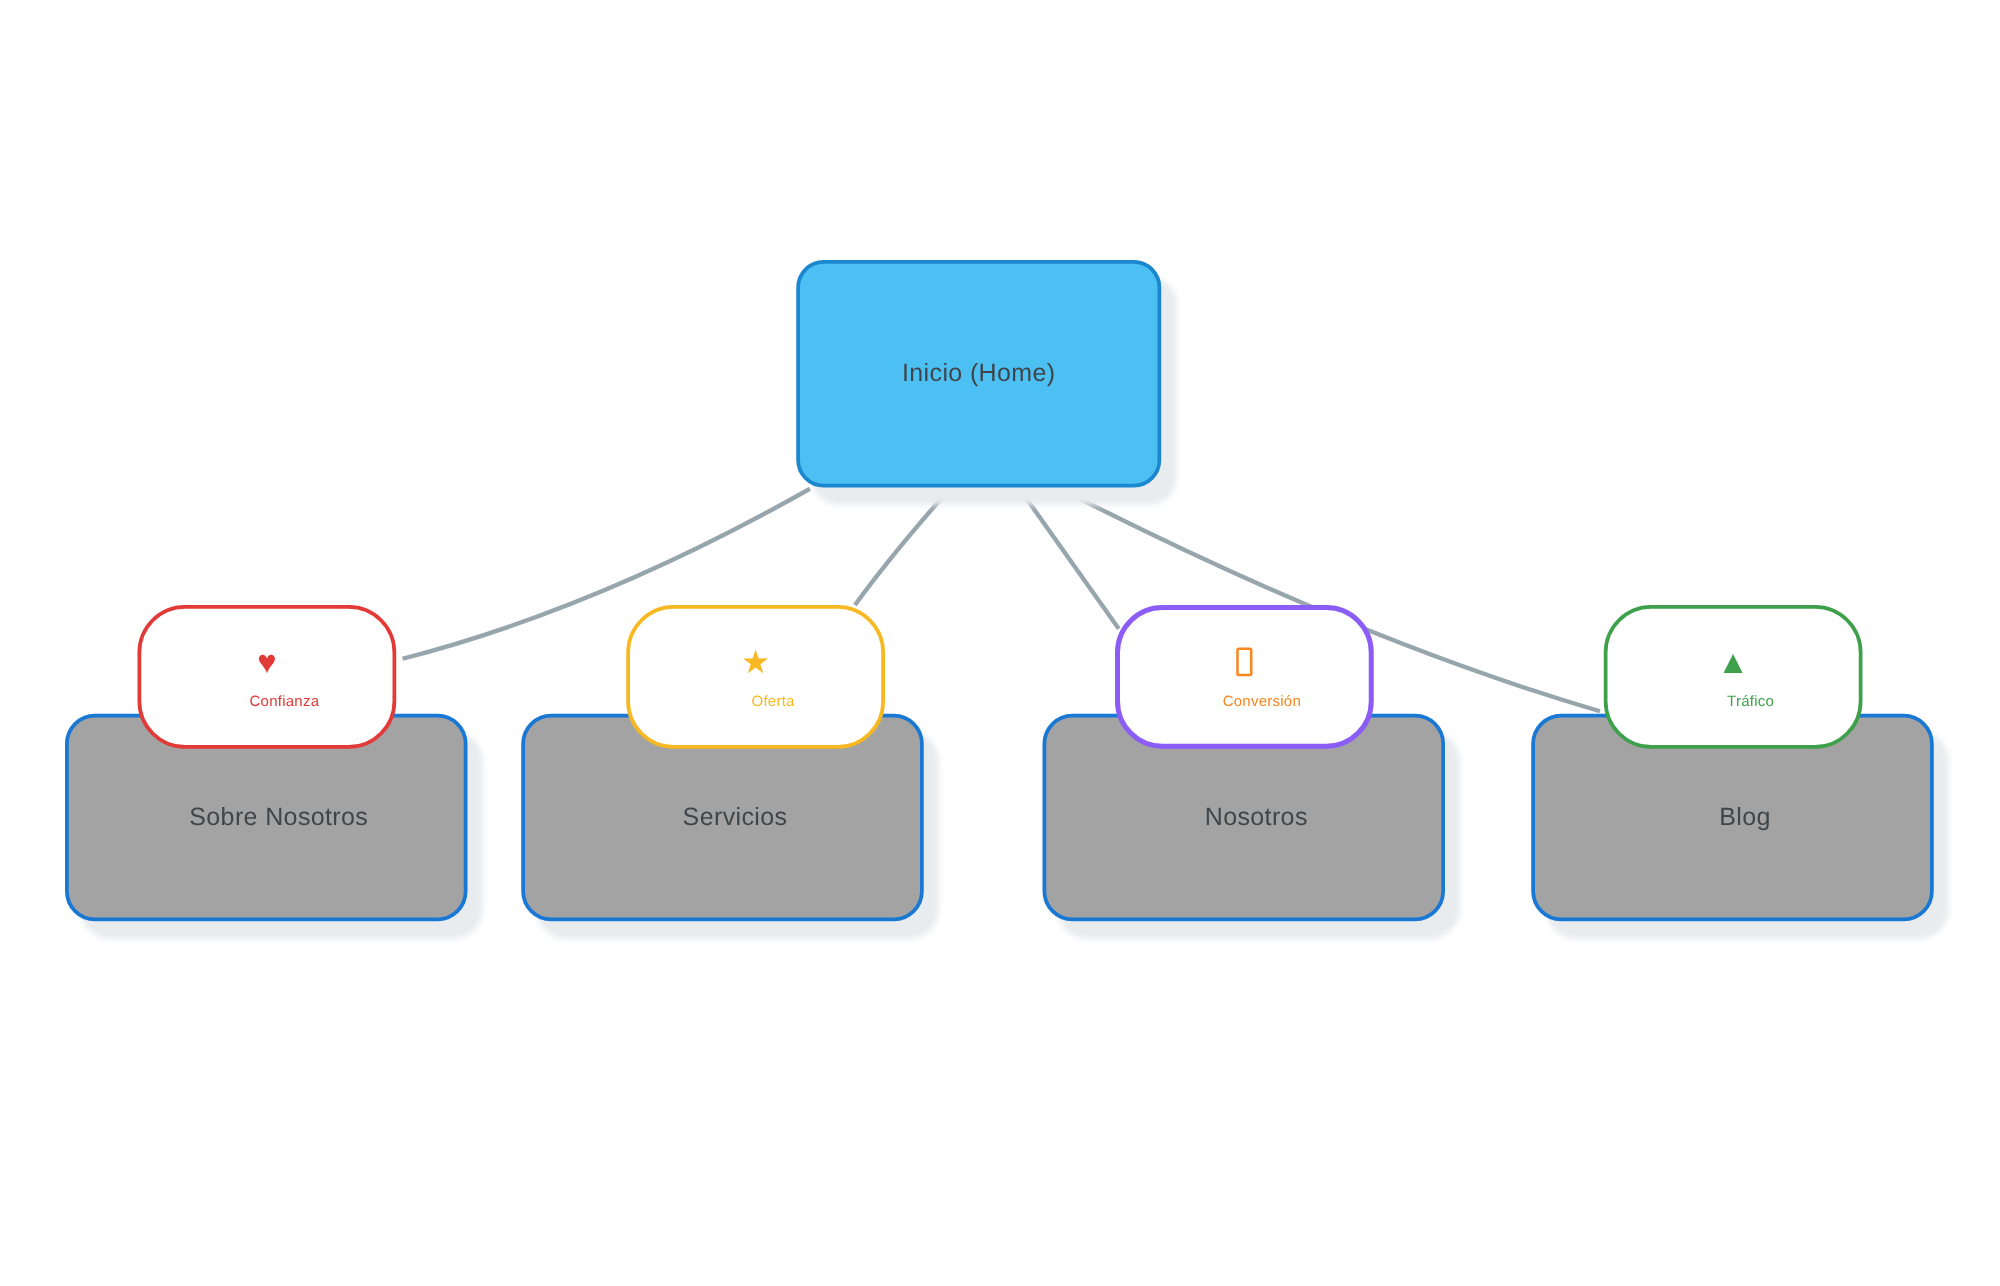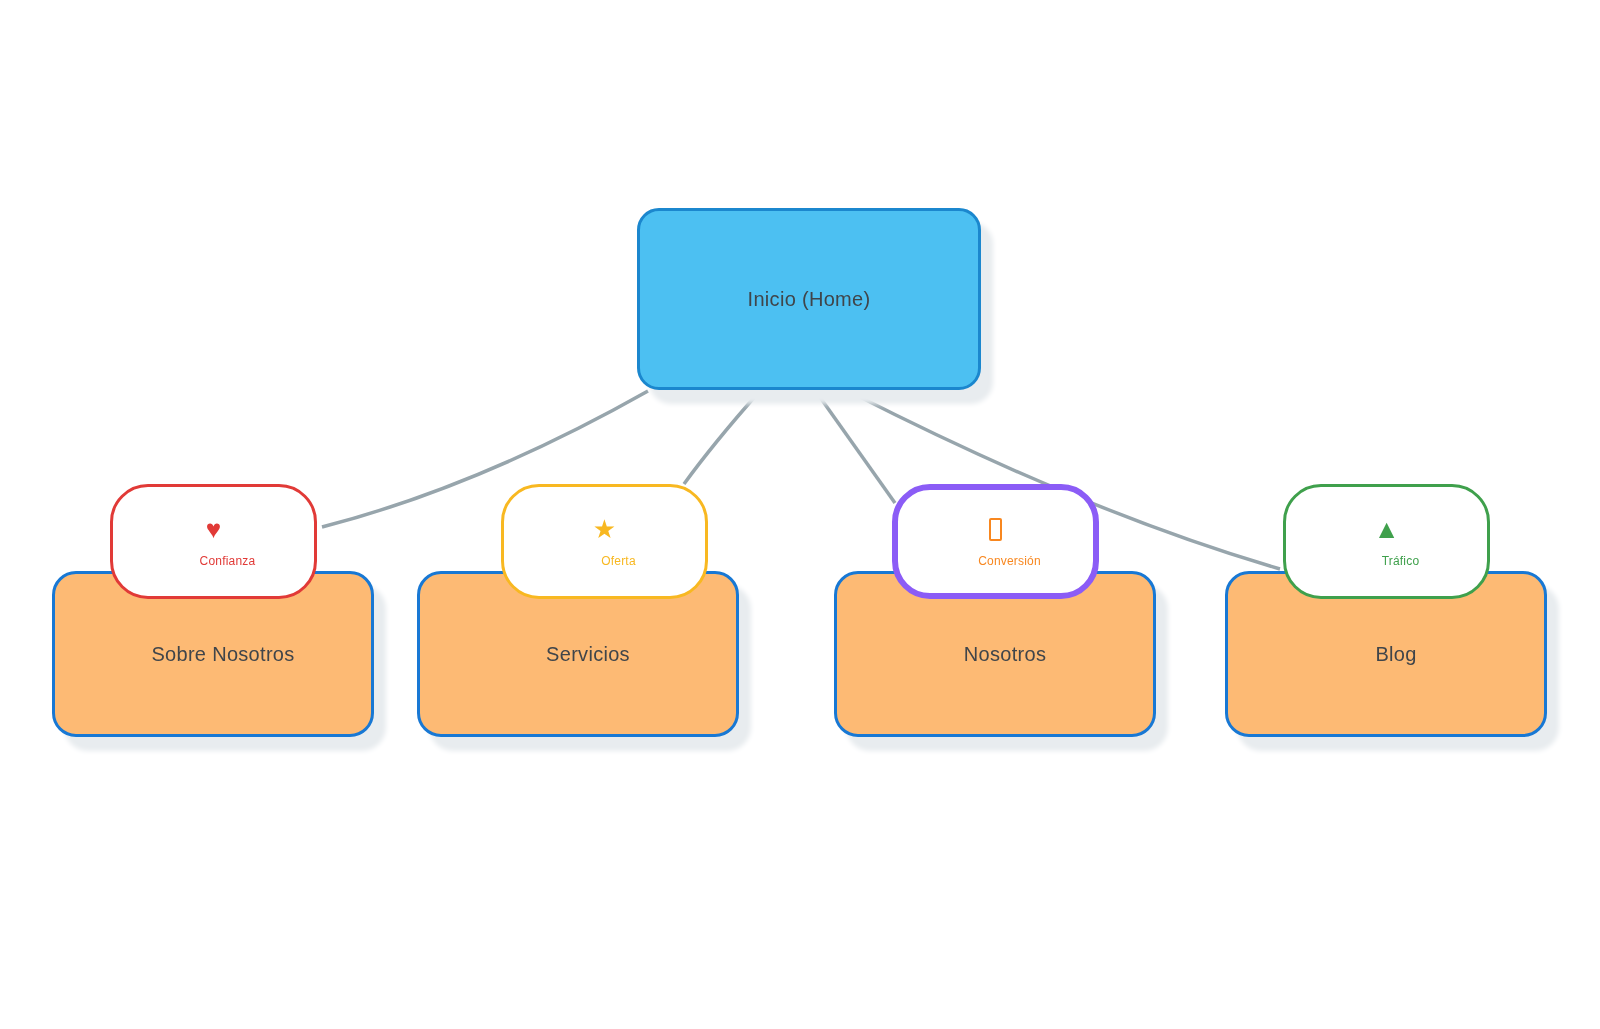--- a/index.html
+++ b/index.html
@@ -25,37 +25,37 @@
   .node {
     position: absolute;
     display: flex;
     align-items: center;
     justify-content: center;
     box-sizing: border-box;
     text-align: center;
   }
   .root-node {
     left: 637px; top: 208px;
-    width: 344px; height: 182px;
+    width: 292px; height: 182px;
     background: #4cc0f2;
     border: 3px solid #1b87ce;
     border-radius: 22px;
     box-shadow: 12px 14px 5px #e8ecef;
     z-index: 4;
     align-items: center;
   }
   .root-node .label, .page-box .label {
     color: #40454a;
     font-size: 20px;
     letter-spacing: 0.3px;
   }
   .page-box {
     top: 571px;
     width: 322px; height: 166px;
-    background: #fdba74;
+    background: #a3a3a3;
     border: 3px solid #1878d4;
     border-radius: 24px;
     box-shadow: 12px 14px 5px #e8ecef;
     z-index: 2;
     padding-left: 20px;
   }
   .col0 { left: 52px; }
   .col1 { left: 417px; }
   .col2 { left: 834px; }
   .col3 { left: 1225px; text-align: center; }
@@ -68,21 +68,21 @@
     box-sizing: border-box;
     display: flex;
     flex-direction: column;
     align-items: center;
     justify-content: center;
     gap: 11px;
     z-index: 3;
   }
   .b0 { left: 110px;  border: 3px solid #e13a37; color: #e13a37; }
   .b1 { left: 501px;  border: 3px solid #f8b821; color: #f8b821; }
-  .b2 { left: 892px;  border: 6px solid #8b5cf6; color: #f8871f; }
+  .b2 { left: 892px;  border: 4px solid #8b5cf6; color: #f8871f; }
   .b3 { left: 1283px; border: 3px solid #3fa04c; color: #3fa04c; }
   .badge .icon {
     font-size: 26px;
     line-height: 26px;
     height: 28px;
     display: flex;
     align-items: center;
     justify-content: center;
   }
   .badge .tofu {

